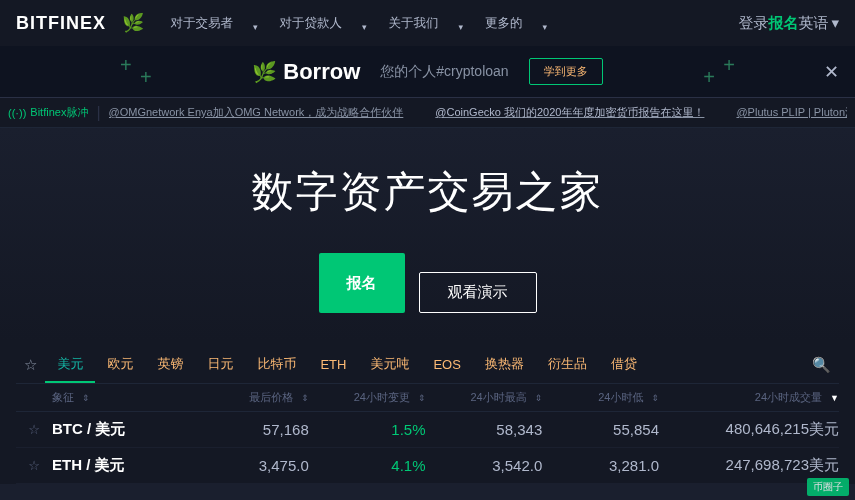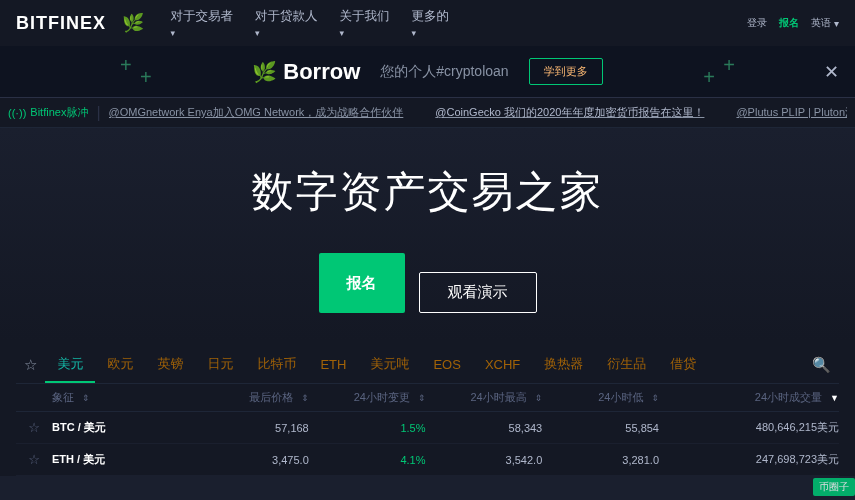--- a/index.html
+++ b/index.html
@@ -38,35 +38,33 @@
       font-size: 18px;
     }
     .nav-links {
       display: flex;
       align-items: center;
       gap: 2px;
       flex: 1;
     }
     .nav-item {
       display: flex;
-      align-items: flex-start;
-      gap: 3px;
+      align-items: flex-end;
+      gap: 20px;
       padding: 4px 10px;
       font-size: 12.5px;
       color: #b0b8cc;
       cursor: pointer;
       white-space: nowrap;
-      flex-direction: column;
     }
     .chevron { font-size: 9px; color: #b0b8cc; }
     .nav-right {
       display: flex;
       align-items: center;
-      gap: 12px;
-      font-size: 10px;
+      font-size: 15px;
     }
     .nav-login { color: #b0b8cc; cursor: pointer; }
     .nav-signup {
       color: #00c775;
       cursor: pointer;
       font-weight: 600;
     }
     .nav-lang { color: #b0b8cc; cursor: pointer; display: flex; align-items: center; gap: 3px; }
 
     
@@ -209,21 +207,21 @@
     }
     .star-icon-tab {
       color: #8892a4;
       font-size: 15px;
       padding: 6px 8px;
       cursor: pointer;
     }
     .tab-item {
       padding: 8px 12px;
       font-size: 13px;
-      color: #a16207;
+      color: #fdba74;
       cursor: pointer;
       white-space: nowrap;
       border-bottom: 2px solid transparent;
     }
     .tab-item.active {
       color: #14b8a6;
       border-bottom: 2px solid #00c775;
     }
     .search-icon-tab {
       margin-left: auto;
@@ -249,33 +247,33 @@
     .sort-arrow { color: #5a6480; font-size: 9px; }
     .sort-arrow.active { color: #fff; }
     .table-row {
       display: grid;
       grid-template-columns: 36px 140px 1fr 1fr 1fr 1fr 180px;
       padding: 8px 0;
       border-bottom: 1px solid #1a1f2e;
       align-items: center;
     }
     .td {
-      font-size: 11px;
+      font-size: 15px;
       color: #b0b8cc;
       display: flex;
       align-items: center;
     }
     .td.right { justify-content: flex-end; }
     .td.green { color: #00c775; }
     .td.symbol { font-weight: 600; color: #fff; }
     .star-cell { justify-content: center; color: #5a6480; cursor: pointer; font-size: 13px; }
     .watermark {
       position: fixed;
       bottom: 4px;
-      right: 0;
+      right: 6px;
       background: #00c775;
       color: #fff;
       font-size: 10px;
       padding: 2px 6px;
       border-radius: 2px;
       opacity: 0.85;
       z-index: 999;
     }
   </style>
 </head>
@@ -355,21 +353,20 @@
   <div class="market-tabs">
     <span class="star-icon-tab">☆</span>
     <div class="tab-item active">美元</div>
     <div class="tab-item">欧元</div>
     <div class="tab-item">英镑</div>
     <div class="tab-item">日元</div>
     <div class="tab-item">比特币</div>
     <div class="tab-item">ETH</div>
     <div class="tab-item">美元吨</div>
     <div class="tab-item">EOS</div>
-    <div class="tab-item">XCHF</div>
     <div class="tab-item">换热器</div>
     <div class="tab-item">衍生品</div>
     <div class="tab-item">借贷</div>
     <span class="search-icon-tab">🔍</span>
   </div>
 
   <div class="table-header">
     <div class="th"></div>
     <div class="th">
       <span>象征</span>

